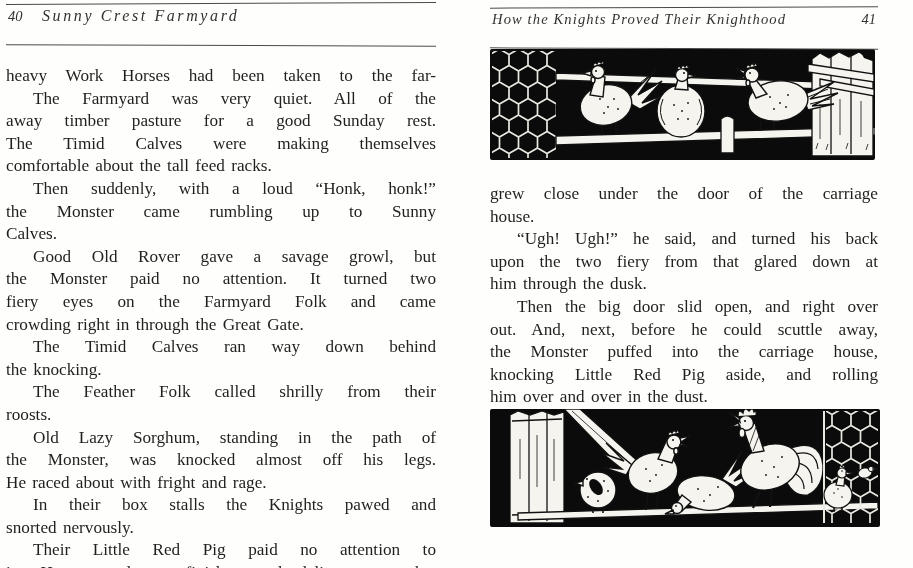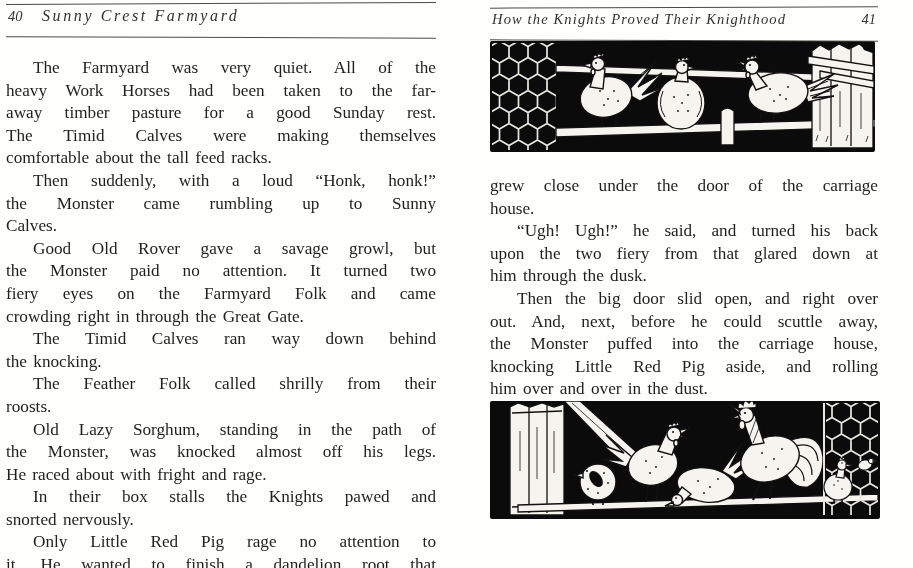--- a/index.html
+++ b/index.html
@@ -5,21 +5,21 @@
   html,body{margin:0;padding:0;background:#ffffff;}
   .spread{position:relative;width:913px;height:568px;background:#fefefc;overflow:hidden;
           font-family:"Liberation Serif","DejaVu Serif",serif;color:#1f1f1f;}
   .page{position:absolute;top:0;}
   .page-left{left:6px;width:430px;}
   .page-right{left:490px;width:388px;}
   .rule{border-top:1.6px solid #4a4a46;height:0;}
   .page-left .rule-top{margin-top:3px;transform:rotate(-.25deg);}
   .page-right .rule-top{margin-top:7px;transform:rotate(-.2deg);}
   .rule-bottom{transform:rotate(.2deg);}
-  .head-row{display:flex;align-items:baseline;padding:3px 2px 12px 2px;}
+  .head-row{display:flex;align-items:baseline;padding:3px 2px 20px 2px;}
   .folio{font-style:italic;font-size:14.5px;color:#343434;width:34px;}
   .page-right .folio{text-align:right;}
   .running-title{flex:1;text-align:left;font-style:italic;color:#323232;}
   .page-left .running-title{font-size:16px;letter-spacing:2.6px;}
   .page-right .running-title{font-size:14.6px;letter-spacing:1.1px;}
   .text-block{font-size:17.2px;line-height:22.6px;word-spacing:2px;}
   .page-left .text-block{margin-top:19px;}
   .page-right .text-block{margin-top:23px;}
   .line{text-align:justify;text-align-last:justify;}
   .line.first{text-indent:27px;}
@@ -38,42 +38,42 @@
     <header>
       <div class="rule rule-top"></div>
       <div class="head-row">
         <span class="folio">40</span>
         <span class="running-title">Sunny Crest Farmyard</span>
         <span class="folio"></span>
       </div>
       <div class="rule rule-bottom"></div>
     </header>
     <div class="text-block" id="left-text">
+        <div class="line">heavy Work Horses had been taken to the far-</div>
         <div class="line first">The Farmyard was very quiet.  All of the</div>
-        <div class="line">heavy Work Horses had been taken to the far-</div>
         <div class="line">away timber pasture for a good Sunday rest.</div>
         <div class="line">The Timid Calves were making themselves</div>
         <div class="line last">comfortable about the tall feed racks.</div>
         <div class="line first">Then suddenly, with a loud “Honk, honk!”</div>
         <div class="line">the Monster came rumbling up to Sunny</div>
         <div class="line last">Calves.</div>
         <div class="line first">Good Old Rover gave a savage growl, but</div>
         <div class="line">the Monster paid no attention.  It turned two</div>
         <div class="line">fiery eyes on the Farmyard Folk and came</div>
         <div class="line last">crowding right in through the Great Gate.</div>
         <div class="line first">The Timid Calves ran way down behind</div>
         <div class="line last">the knocking.</div>
         <div class="line first">The Feather Folk called shrilly from their</div>
         <div class="line last">roosts.</div>
         <div class="line first">Old Lazy Sorghum, standing in the path of</div>
         <div class="line">the Monster, was knocked almost off his legs.</div>
         <div class="line last">He raced about with fright and rage.</div>
         <div class="line first">In their box stalls the Knights pawed and</div>
         <div class="line last">snorted nervously.</div>
-        <div class="line first">Only Little Red Pig rage no attention to</div>
+        <div class="line first">Their Little Red Pig paid no attention to</div>
         <div class="line">it.  He wanted to finish a dandelion root that</div>
       </div>
   </section>
 
   <section class="page page-right">
     <header>
       <div class="rule rule-top"></div>
       <div class="head-row">
         <span class="running-title">How the Knights Proved Their Knighthood</span>
         <span class="folio">41</span>

